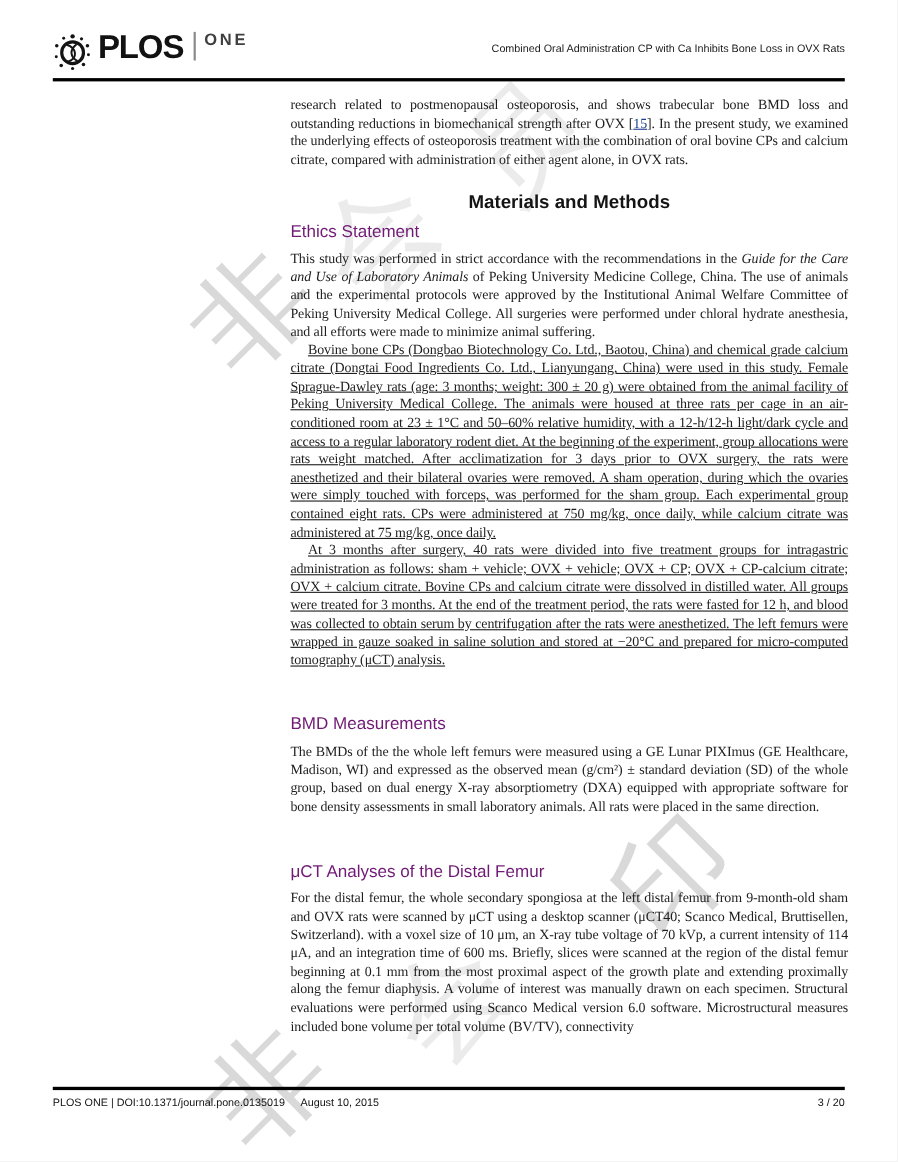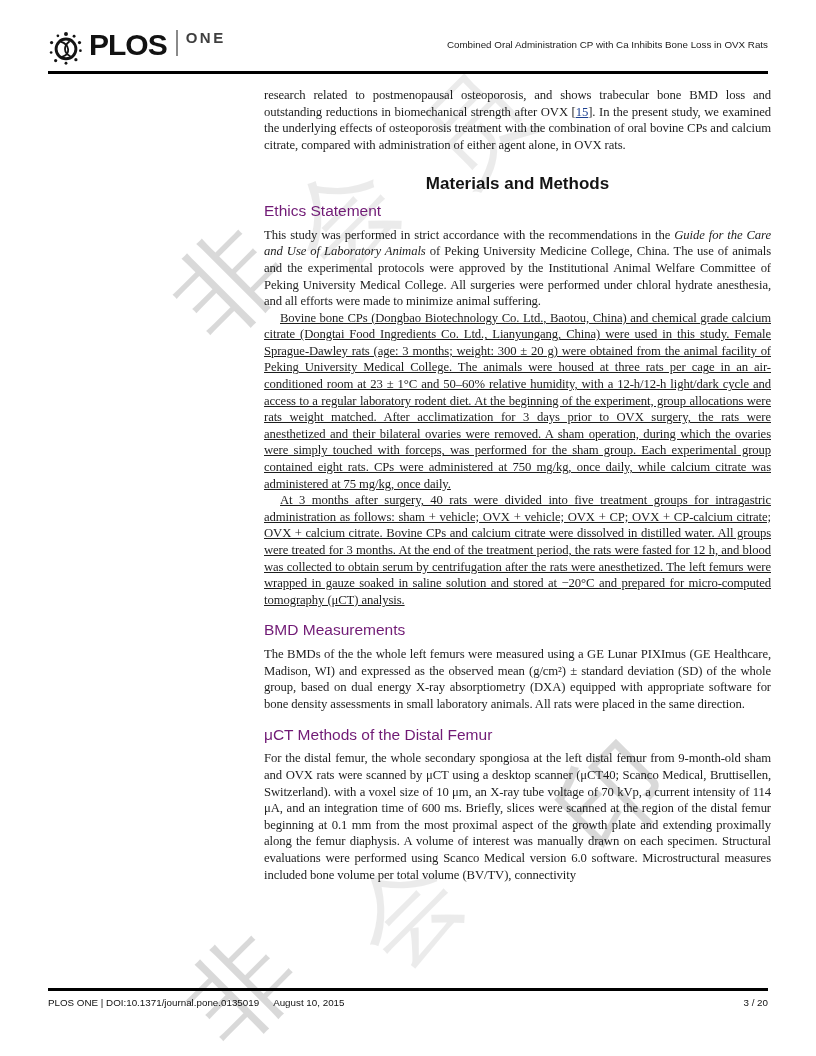--- a/index.html
+++ b/index.html
@@ -58,21 +58,21 @@
   .para em{font-style:italic;}
   a.cite{color:#1b3f8f; text-decoration:underline; cursor:pointer;}
   .section-heading{
     font-family:"Liberation Sans", sans-serif; font-weight:bold;
     font-size:17px; color:#141414; margin:21px 0 8px 0; line-height:1.15;text-align:center;
   }
   .subsection-heading{
     font-family:"Liberation Sans", sans-serif; font-weight:400;
     font-size:15.5px; color:#701a75; margin:7px 0 7px 0; line-height:1.15;
   }
-  .subsection-heading.spaced{margin-top:13px;}
+  .subsection-heading.spaced{margin-top:42px;}
   
   .rule-bottom{position:absolute; left:48px; right:48px; top:988px; height:3px; background:#000; z-index:2;}
   .footer{
     position:absolute; left:48px; right:48px; top:997px; z-index:2;
     display:flex; justify-content:space-between;
     font-family:"Liberation Sans", sans-serif; font-size:9.8px; color:#111;
   }
   .footer-left .sep{display:inline-block; width:14px;}
   .page-number{
     position:absolute; left:0; right:0; top:1008px; text-align:center; z-index:2;
@@ -126,21 +126,21 @@
 
   <main class="content" id="content">
       <p class="para"><span>research related to postmenopausal osteoporosis, and shows trabecular bone BMD loss and outstanding reductions in biomechanical strength after OVX [</span><a class="cite">15</a><span>]. In the present study, we examined the underlying effects of osteoporosis treatment with the combination of oral bovine CPs and calcium citrate, compared with administration of either agent alone, in OVX rats.</span></p>
       <div class="section-heading">Materials and Methods</div>
       <div class="subsection-heading">Ethics Statement</div>
       <p class="para"><span>This study was performed in strict accordance with the recommendations in the </span><em>Guide for the Care and Use of Laboratory Animals</em><span> of Peking University Medicine College, China. The use of animals and the experimental protocols were approved by the Institutional Animal Welfare Committee of Peking University Medical College. All surgeries were performed under chloral hydrate anesthesia, and all efforts were made to minimize animal suffering.</span></p>
       <p class="para indent"><span>Bovine bone CPs (Dongbao Biotechnology Co. Ltd., Baotou, China) and chemical grade calcium citrate (Dongtai Food Ingredients Co. Ltd., Lianyungang, China) were used in this study. Female Sprague-Dawley rats (age: 3 months; weight: 300 ± 20 g) were obtained from the animal facility of Peking University Medical College. The animals were housed at three rats per cage in an air-conditioned room at 23 ± 1°C and 50–60% relative humidity, with a 12-h/12-h light/dark cycle and access to a regular laboratory rodent diet. At the beginning of the experiment, group allocations were rats weight matched. After acclimatization for 3 days prior to OVX surgery, the rats were anesthetized and their bilateral ovaries were removed. A sham operation, during which the ovaries were simply touched with forceps, was performed for the sham group. Each experimental group contained eight rats. CPs were administered at 750 mg/kg, once daily, while calcium citrate was administered at 75 mg/kg, once daily.</span></p>
       <p class="para indent"><span>At 3 months after surgery, 40 rats were divided into five treatment groups for intragastric administration as follows: sham + vehicle; OVX + vehicle; OVX + CP; OVX + CP-calcium citrate; OVX + calcium citrate. Bovine CPs and calcium citrate were dissolved in distilled water. All groups were treated for 3 months. At the end of the treatment period, the rats were fasted for 12 h, and blood was collected to obtain serum by centrifugation after the rats were anesthetized. The left femurs were wrapped in gauze soaked in saline solution and stored at −20°C and prepared for micro-computed tomography (μCT) analysis.</span></p>
       <div class="subsection-heading spaced">BMD Measurements</div>
       <p class="para"><span>The BMDs of the the whole left femurs were measured using a GE Lunar PIXImus (GE Healthcare, Madison, WI) and expressed as the observed mean (g/cm²) ± standard deviation (SD) of the whole group, based on dual energy X-ray absorptiometry (DXA) equipped with appropriate software for bone density assessments in small laboratory animals. All rats were placed in the same direction.</span></p>
-      <div class="subsection-heading spaced">μCT Methods of the Distal Femur</div>
+      <div class="subsection-heading spaced">μCT Analyses of the Distal Femur</div>
       <p class="para"><span>For the distal femur, the whole secondary spongiosa at the left distal femur from 9-month-old sham and OVX rats were scanned by μCT using a desktop scanner (μCT40; Scanco Medical, Bruttisellen, Switzerland). with a voxel size of 10 μm, an X-ray tube voltage of 70 kVp, a current intensity of 114 μA, and an integration time of 600 ms. Briefly, slices were scanned at the region of the distal femur beginning at 0.1 mm from the most proximal aspect of the growth plate and extending proximally along the femur diaphysis. A volume of interest was manually drawn on each specimen. Structural evaluations were performed using Scanco Medical version 6.0 software. Microstructural measures included bone volume per total volume (BV/TV), connectivity</span></p>
     </main>
 
   <div class="rule-bottom"></div>
   <div class="footer">
     <span class="footer-left">
       <span>PLOS ONE | DOI:10.1371/journal.pone.0135019</span><span class="sep"></span><span>August 10, 2015</span>
     </span>
     <span class="footer-right">3 / 20</span>
   </div>

